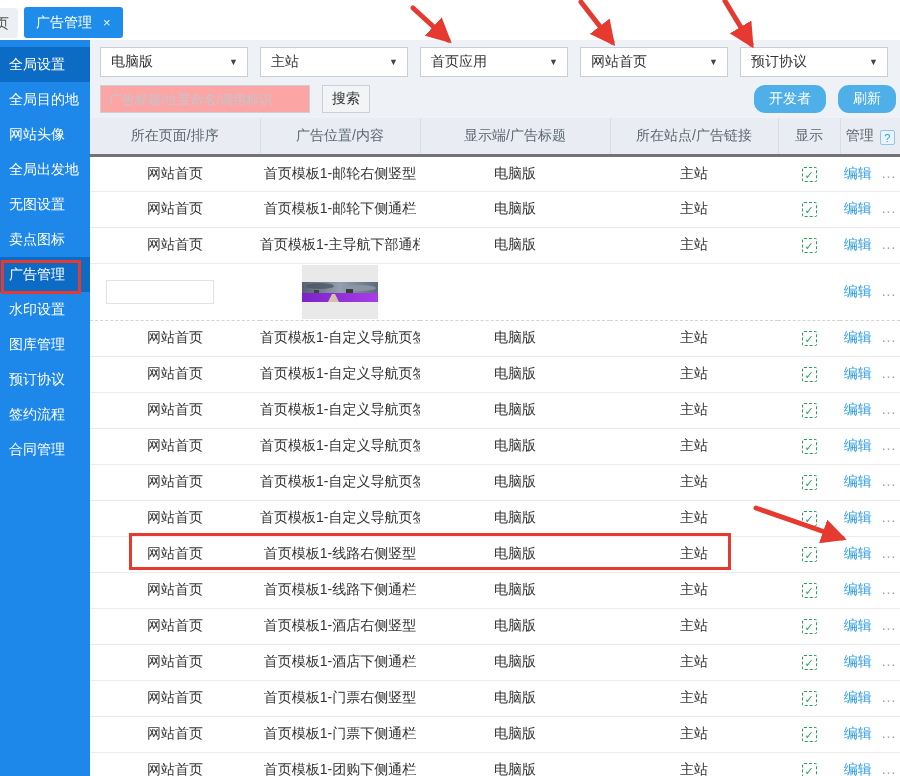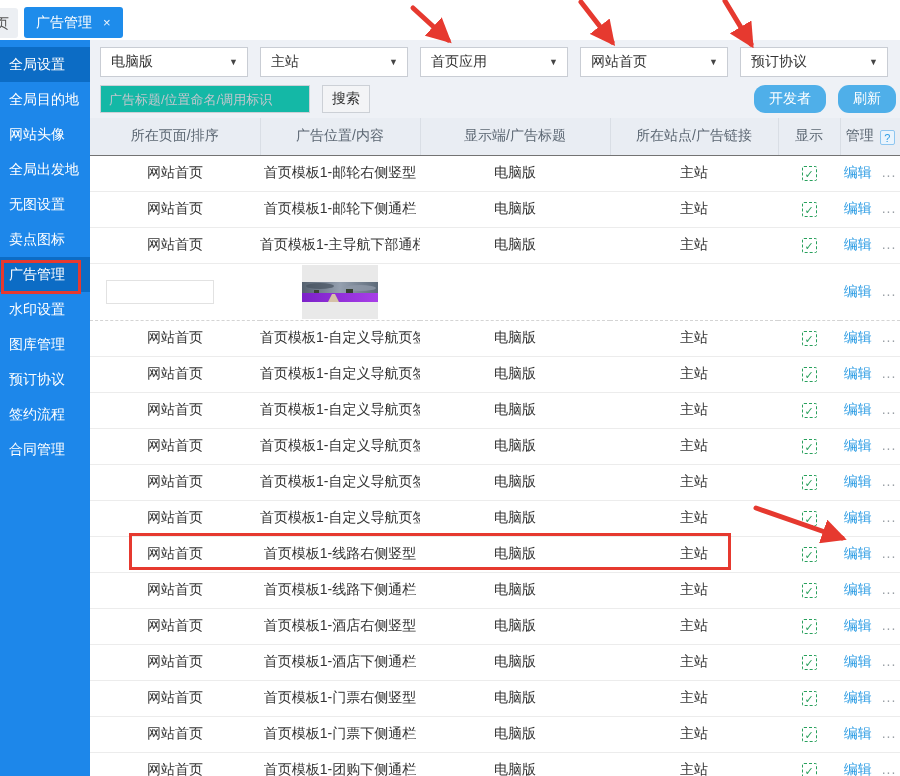--- a/index.html
+++ b/index.html
@@ -43,38 +43,38 @@
     width:148px; height:30px; background:#fff; border:1px solid #c9cdd4;
     display:flex; align-items:center; justify-content:space-between;
     padding:0 9px 0 10px; font-size:14px; color:#333; cursor:pointer;
   }
   .caret { font-size:9px; color:#444; }
 
   
   .search-row { display:flex; align-items:center; margin:8px 0 0 10px; height:28px; padding-right:4px; }
   .search-input {
     width:210px; height:28px; border:1px solid #ccd0d6; padding:0 8px;
-    font-size:13px; color:#333; background:#14b8a6; outline:none;
+    font-size:13px; color:#333; background:#fca5a5; outline:none;
   }
   .search-input::placeholder { color:#c2c6cd; }
   .btn-search {
     margin-left:12px; width:48px; height:28px; background:#f3f4f6;
     border:1px solid #ccd0d6; font-size:14px; color:#333; cursor:pointer;
   }
   .spacer { flex:1; }
   .btn-blue {
     height:28px; border:none; background:#4fafe9; color:#fff; font-size:14px;
     border-radius:11px; padding:0 15px; margin-left:12px; cursor:pointer;
   }
 
   
   table.ads { border-collapse:collapse; table-layout:fixed; width:810px; margin-top:5px; background:#fff; }
   thead th {
     height:37px; background:#e9edf3; color:#5c6773; font-weight:normal;
-    font-size:14px; border-bottom:1px solid #737373; text-align:center;
+    font-size:14px; border-bottom:3px solid #737373; text-align:center;
   }
   thead th + th { border-left:1px solid #d9dee5; }
   tbody tr { height:36px; }
   tbody td {
     border-bottom:1px solid #ececec; text-align:center; color:#333;
     font-size:14px; overflow:hidden; white-space:nowrap;
   }
   tr.img-row { height:57px; }
   tr.img-row td { border-bottom:1px dashed #d4d4d4; }
   tr.img-row td:first-child { text-align:left; padding-left:16px; }

